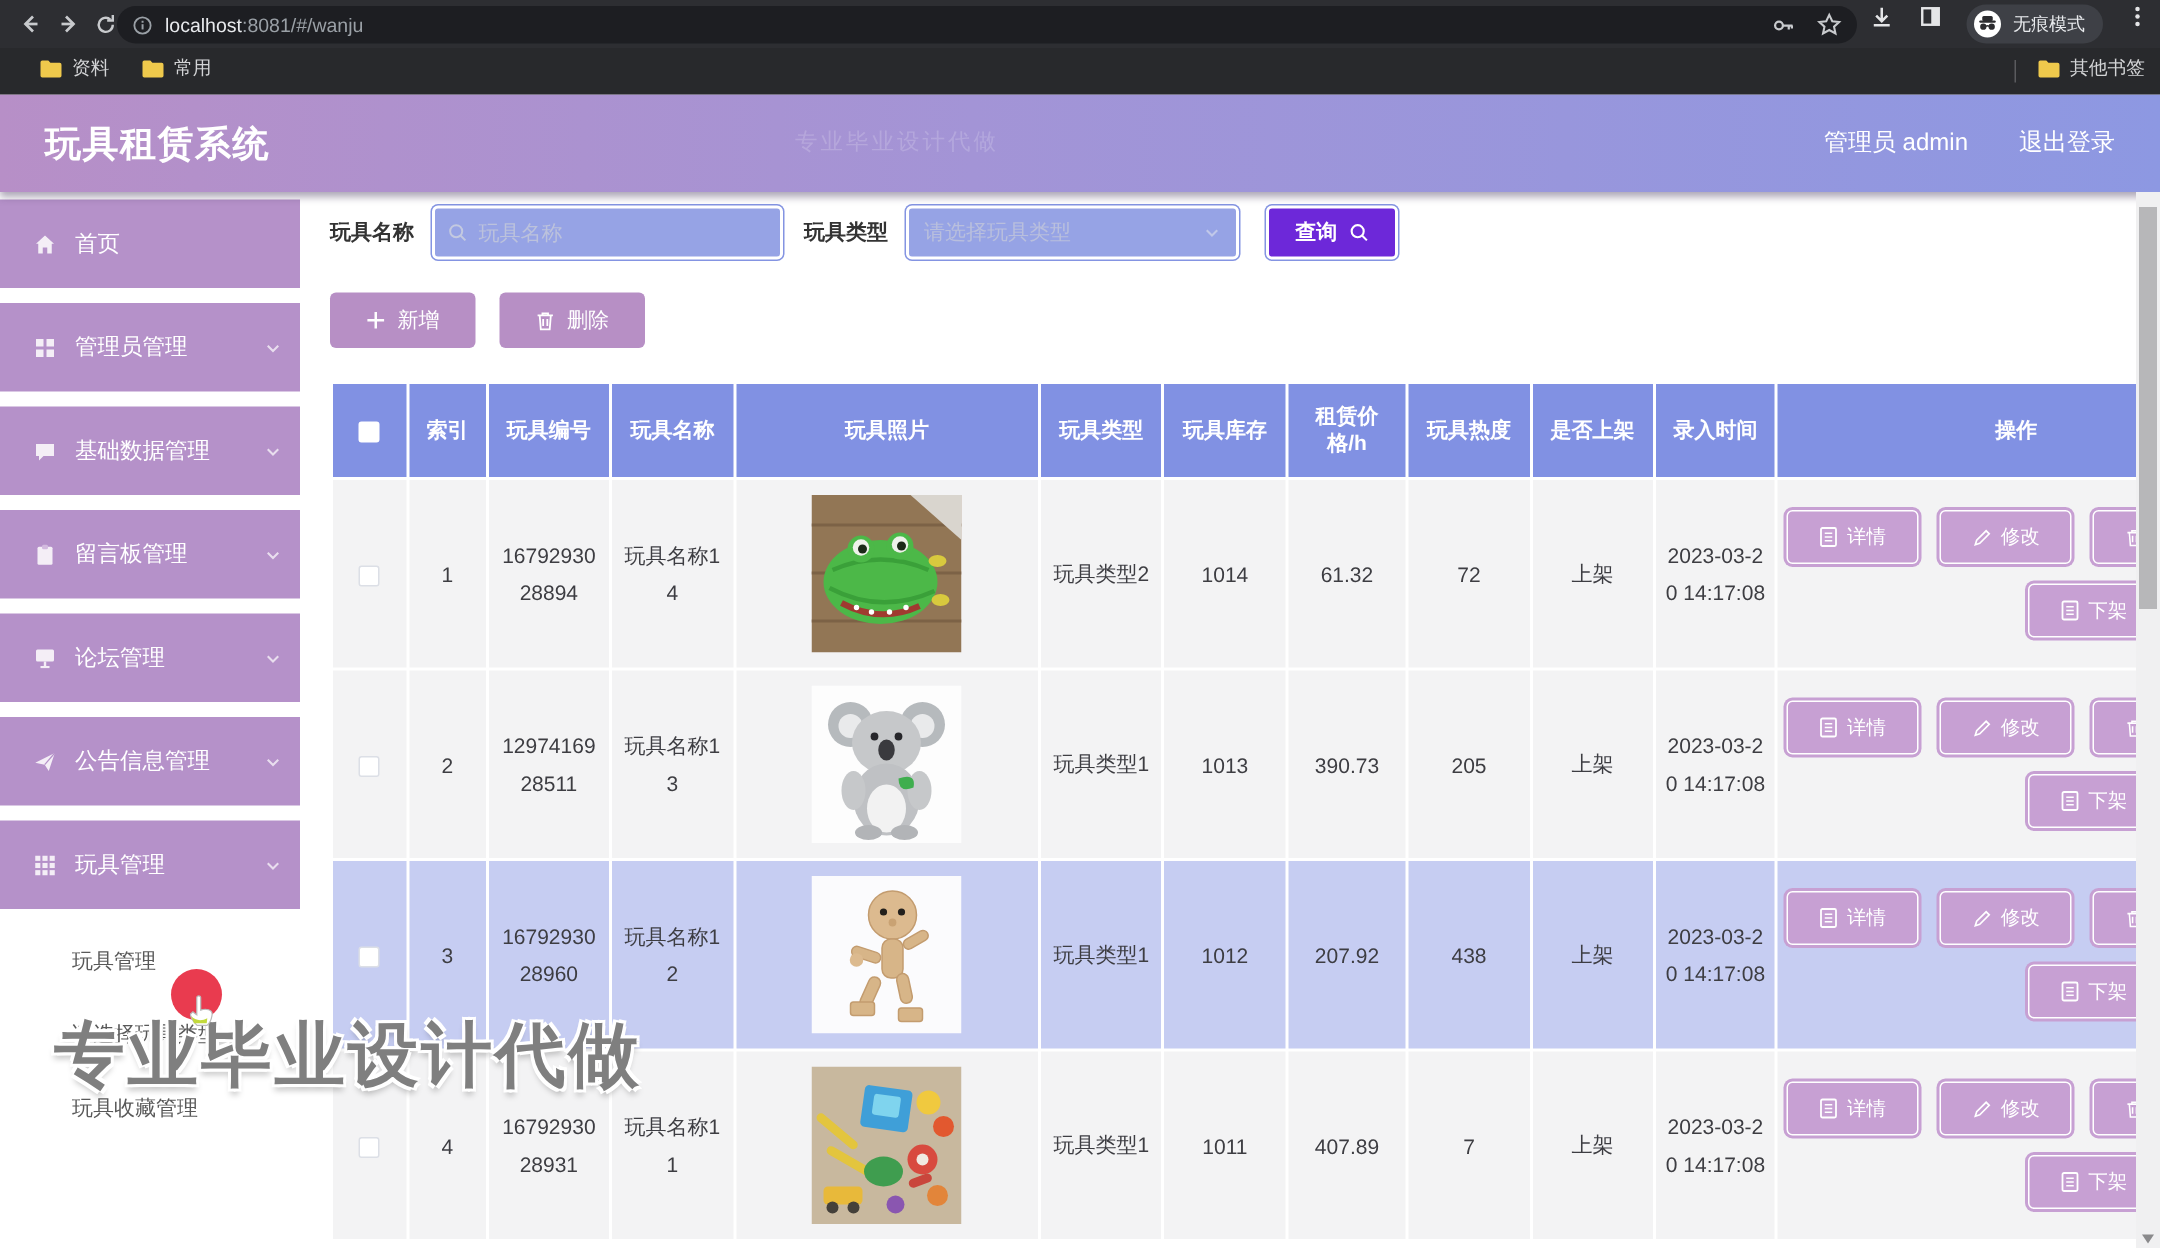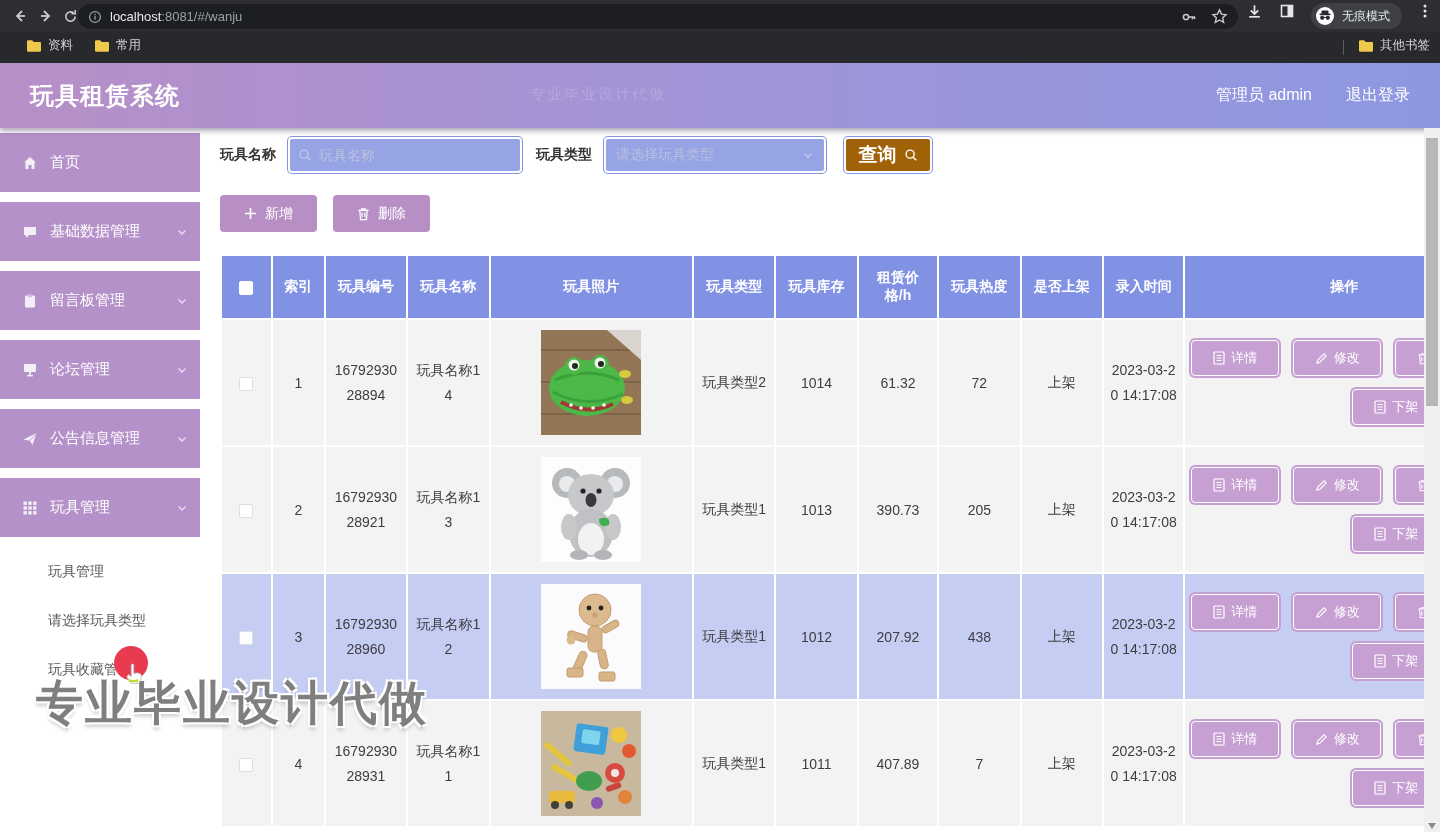--- a/index.html
+++ b/index.html
@@ -37,21 +37,21 @@
   
   .content { position:absolute; left:200px; top:128px; right:0; bottom:0; background:#fff; overflow:hidden; padding:7px 0 0 20px;border-radius:30px; }
   .filter-bar { display:flex; align-items:center; height:40px; }
   .f-label { font-size:14px; font-weight:bold; color:#333; margin-right:12px; white-space:nowrap; }
   .peri-box { background:#96a3e5; border:2px solid #fff; box-shadow:0 0 0 1px #8494e2; border-radius:4px; height:36px; display:flex; align-items:center; }
   .name-input-wrap { width:234px; padding:0 8px; margin-right:14px; }
   .name-input-wrap input { background:transparent; border:none; outline:none; flex:1; font-size:14px; color:#fff; font-family:inherit; margin-left:7px; }
   .name-input-wrap input::placeholder { color:#bcc2dc; }
   .type-select { width:222px; padding:0 10px; margin-right:18px; color:#b9bfdd; font-size:14px; position:relative; }
   .type-select .chev { margin-left:auto; opacity:.8; }
-  .search-btn { width:88px; justify-content:center; gap:7px; color:#fff; font-size:19px; font-weight:bold; background:#a16207; box-shadow:0 0 0 1px #8494e2; cursor:pointer; }
+  .search-btn { width:88px; justify-content:center; gap:7px; color:#fff; font-size:14px; font-weight:bold; background:#6d28d9; box-shadow:0 0 0 1px #8494e2; cursor:pointer; }
   .action-bar { margin-top:20px; display:flex; gap:16px; }
   .mauve-btn { height:37px; min-width:97px; background:#b78fc5; border:none; border-radius:4px; color:#fff; font-size:14px; display:inline-flex; align-items:center; justify-content:center; gap:8px; padding:0 18px; font-family:inherit; cursor:pointer; }
 
   
   .tbl-wrap { margin-top:22px; }
   table.data { border-collapse:separate; border-spacing:2px; table-layout:fixed; width:1285px; }
   table.data th { background:#8191e3; color:#fff; font-size:14px; font-weight:bold; height:62px; text-align:center; padding:0 10px; }
   table.data td { background:#f3f3f4; color:#3d3d42; font-size:14px; text-align:center; height:125px; vertical-align:middle; padding:0 6px; }
   tr.hl td { background:#c6cdf2; }
   td.code, td.time { word-break:break-all; line-height:1.75; padding:0 11px; }
@@ -170,20 +170,32 @@
     <span style="cursor:pointer">退出登录</span>
   </div>
 </div>
 
 <div class="sidebar">
   <div class="side-item">
     <svg class="s-ico" viewBox="0 0 16 16">
         <path d="M8 2 L14 7.5 H12.5 V14 H9.5 V10 H6.5 V14 H3.5 V7.5 H2 Z" fill="#fff"></path>
       </svg>
     <span>首页</span>
+  </div>
+  <div class="side-item">
+    <svg class="s-ico" viewBox="0 0 16 16">
+        <rect x="2" y="2" width="5" height="5" fill="#fff"></rect>
+        <rect x="9" y="2" width="5" height="5" fill="#fff"></rect>
+        <rect x="2" y="9" width="5" height="5" fill="#fff"></rect>
+        <rect x="9" y="9" width="5" height="5" fill="#fff"></rect>
+      </svg>
+    <span>管理员管理</span>
+    <svg class="chev" width="12" height="12" viewBox="0 0 12 12">
+        <path d="M2.5 4.5 L6 8 L9.5 4.5" stroke="#fff" stroke-width="1.4" fill="none"></path>
+      </svg>
   </div>
   <div class="side-item">
     <svg class="s-ico" viewBox="0 0 16 16">
         <path d="M2 3 h12 v8 h-7 l-3 3 v-3 h-2 z" fill="#fff"></path>
       </svg>
     <span>基础数据管理</span>
     <svg class="chev" width="12" height="12" viewBox="0 0 12 12">
         <path d="M2.5 4.5 L6 8 L9.5 4.5" stroke="#fff" stroke-width="1.4" fill="none"></path>
       </svg>
   </div>
@@ -388,21 +400,21 @@
                   </svg>
                   <span>下架</span>
                 </button>
             </div>
           </td>
         </tr>
 
         <tr>
           <td><span class="cbx"></span></td>
           <td>2</td>
-          <td class="code">1679293028921</td>
+          <td class="code">1297416928511</td>
           <td class="namec">玩具名称13</td>
           <td class="photo-cell">
             <svg class="toy-img" viewBox="0 0 100 105">
               <rect width="100" height="105" fill="#fdfdfd"></rect>
               <circle cx="26" cy="26" r="15" fill="#b6babd"></circle>
                 <circle cx="74" cy="26" r="15" fill="#b6babd"></circle>
               <circle cx="26" cy="27" r="8" fill="#e9eaeb"></circle>
                 <circle cx="74" cy="27" r="8" fill="#e9eaeb"></circle>
               <ellipse cx="50" cy="38" rx="23" ry="21" fill="#c6c8ca"></ellipse>
               <circle cx="42" cy="34" r="2.6" fill="#26262a"></circle>

